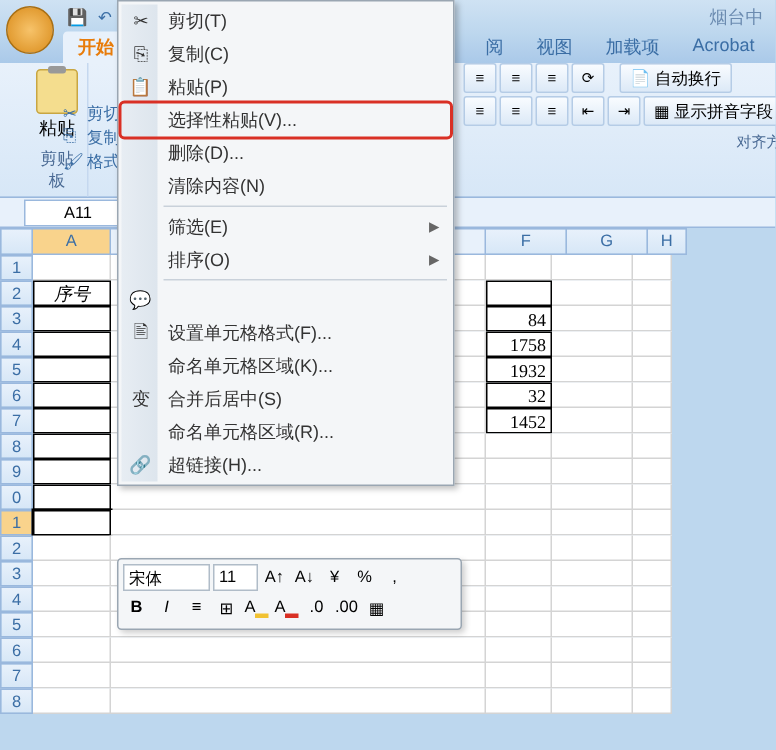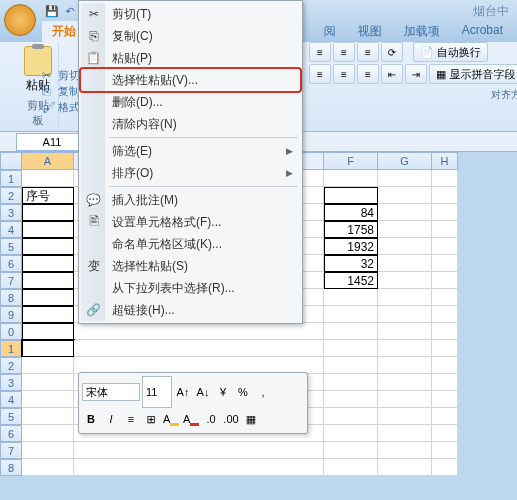--- a/index.html
+++ b/index.html
@@ -47,44 +47,44 @@
 .rowhdr { width: 22px; background: linear-gradient(#e8f1fb,#d7e7f7); border: 1px solid #9ab8dd; text-align: center; font-size: 11px; color: #3b6ea5; line-height: 16px; }
 .colhdr { background: linear-gradient(#e8f1fb,#d7e7f7); border: 1px solid #9ab8dd; border-left: none; text-align: center; font-size: 11px; color: #3b6ea5; line-height: 16px; }
 .col-A { width: 52px; }
 .col-F { width: 54px; }
 .col-G { width: 54px; }
 .col-H { width: 26px; }
 .spacer-col { width: 250px; border: 1px solid #9ab8dd; border-left: none; background: #e8f1fb; }
 .gridbody { }
 .grow { display: flex; height: 17px; }
 .cell { background: #fff; border-right: 1px solid #d4d4d4; border-bottom: 1px solid #d4d4d4; font-size: 12px; padding: 0 3px; line-height: 16px; text-align: right; overflow: hidden; }
-.cell.textcell { text-align: left; }
+.cell.textcell { text-align: center; font-style: italic; }
 .cell.col-A { width: 52px; }
-.cell.col-F { width: 54px; }
+.cell.col-F { width: 44px; font-family: Liberation Serif, serif; }
 .cell.col-G { width: 54px; }
 .cell.col-H { width: 26px; }
 .cell.spacer { width: 250px; }
 .blackborder { border: 1px solid #000 !important; }
 .rowhdr.sel, .colhdr.sel { background: #f9d38c; }
 .cell.sel { outline: 2px solid #000; outline-offset: -1px; }
 
 
 .context-menu { position: absolute; top: 0; left: 78px; width: 225px; background: #f4f6f8; border: 1px solid #9aa6b2; box-shadow: 2px 2px 4px rgba(0,0,0,0.25); z-index: 20; padding: 2px; }
 .cm-left { position: absolute; left: 2px; top: 2px; bottom: 2px; width: 24px; background: linear-gradient(90deg,#e7edf3,#dde5ed); }
 .cm-item { position: relative; display: flex; align-items: center; height: 22px; padding-left: 30px; font-size: 12px; color: #333; cursor: pointer; border: 1px solid transparent; border-radius: 2px; }
 .cm-ico { position: absolute; left: 4px; width: 16px; height: 16px; display: flex; align-items: center; justify-content: center; font-size: 12px; }
 .cm-item.highlight { outline: 2px solid #d93025; outline-offset: 0; align-items: center; }
 .cm-arrow { margin-left: auto; margin-right: 6px; font-size: 9px; color: #666; }
 .cm-sep { height: 1px; background: #c9d1da; margin: 2px 2px 2px 28px; }
 
 
 .mini-toolbar { position: absolute; top: 372px; left: 78px; width: 230px; background: #f4f6f8; border: 1px solid #9aa6b2; border-radius: 3px; box-shadow: 2px 2px 4px rgba(0,0,0,0.2); padding: 3px; z-index: 19; }
-.mt-row { display: flex; align-items: center; gap: 2px; margin-bottom: 2px; }
+.mt-row { display: flex; gap: 2px; margin-bottom: 2px; }
 .mt-font { width: 58px; height: 18px; border: 1px solid #b0bcc8; background: #fff; font-size: 11px; padding: 0 3px; }
-.mt-size { width: 30px; height: 32px; border: 1px solid #b0bcc8; background: #fff; font-size: 11px; padding: 0 3px; text-align: left; }
+.mt-size { width: 30px; height: 18px; border: 1px solid #b0bcc8; background: #fff; font-size: 11px; padding: 0 3px; text-align: left; }
 .mt-btn { width: 18px; height: 18px; display: inline-flex; align-items: center; justify-content: center; font-size: 11px; border: 1px solid transparent; border-radius: 2px; cursor: pointer; }
 .bold { font-weight: bold; }
 .italic { font-style: italic; }
 .colorbar { display: inline-block; width: 12px; height: 3px; background: #d93025; margin-top: 10px; }
 .colorbar.y { background: #f1c232; }
 </style>
 </head>
 <body>
 
 <div class="office-btn"></div>
@@ -349,35 +349,34 @@
       <span>筛选(E)</span>
       <span class="cm-arrow">▶</span>
     </div>
   <div class="cm-item">
       <span>排序(O)</span>
       <span class="cm-arrow">▶</span>
     </div>
   <div class="cm-sep"></div>
   <div class="cm-item">
       <span class="cm-ico">💬</span>
-      <span>插入批注(M)</span>
     </div>
   <div class="cm-item">
       <span class="cm-ico">🖹</span>
       <span>设置单元格格式(F)...</span>
     </div>
   <div class="cm-item">
       <span>命名单元格区域(K)...</span>
     </div>
   <div class="cm-item">
       <span class="cm-ico">变</span>
-      <span>选择性粘贴(S)</span>
-    </div>
-  <div class="cm-item">
-      <span>从下拉列表中选择(R)...</span>
+      <span>合并后居中(S)</span>
+    </div>
+  <div class="cm-item">
+      <span>命名单元格区域(R)...</span>
     </div>
   <div class="cm-item">
       <span class="cm-ico">🔗</span>
       <span>超链接(H)...</span>
     </div>
 </div>
 
 <div class="mini-toolbar">
   <div class="mt-row">
     <input class="mt-font" value="宋体" style="">

